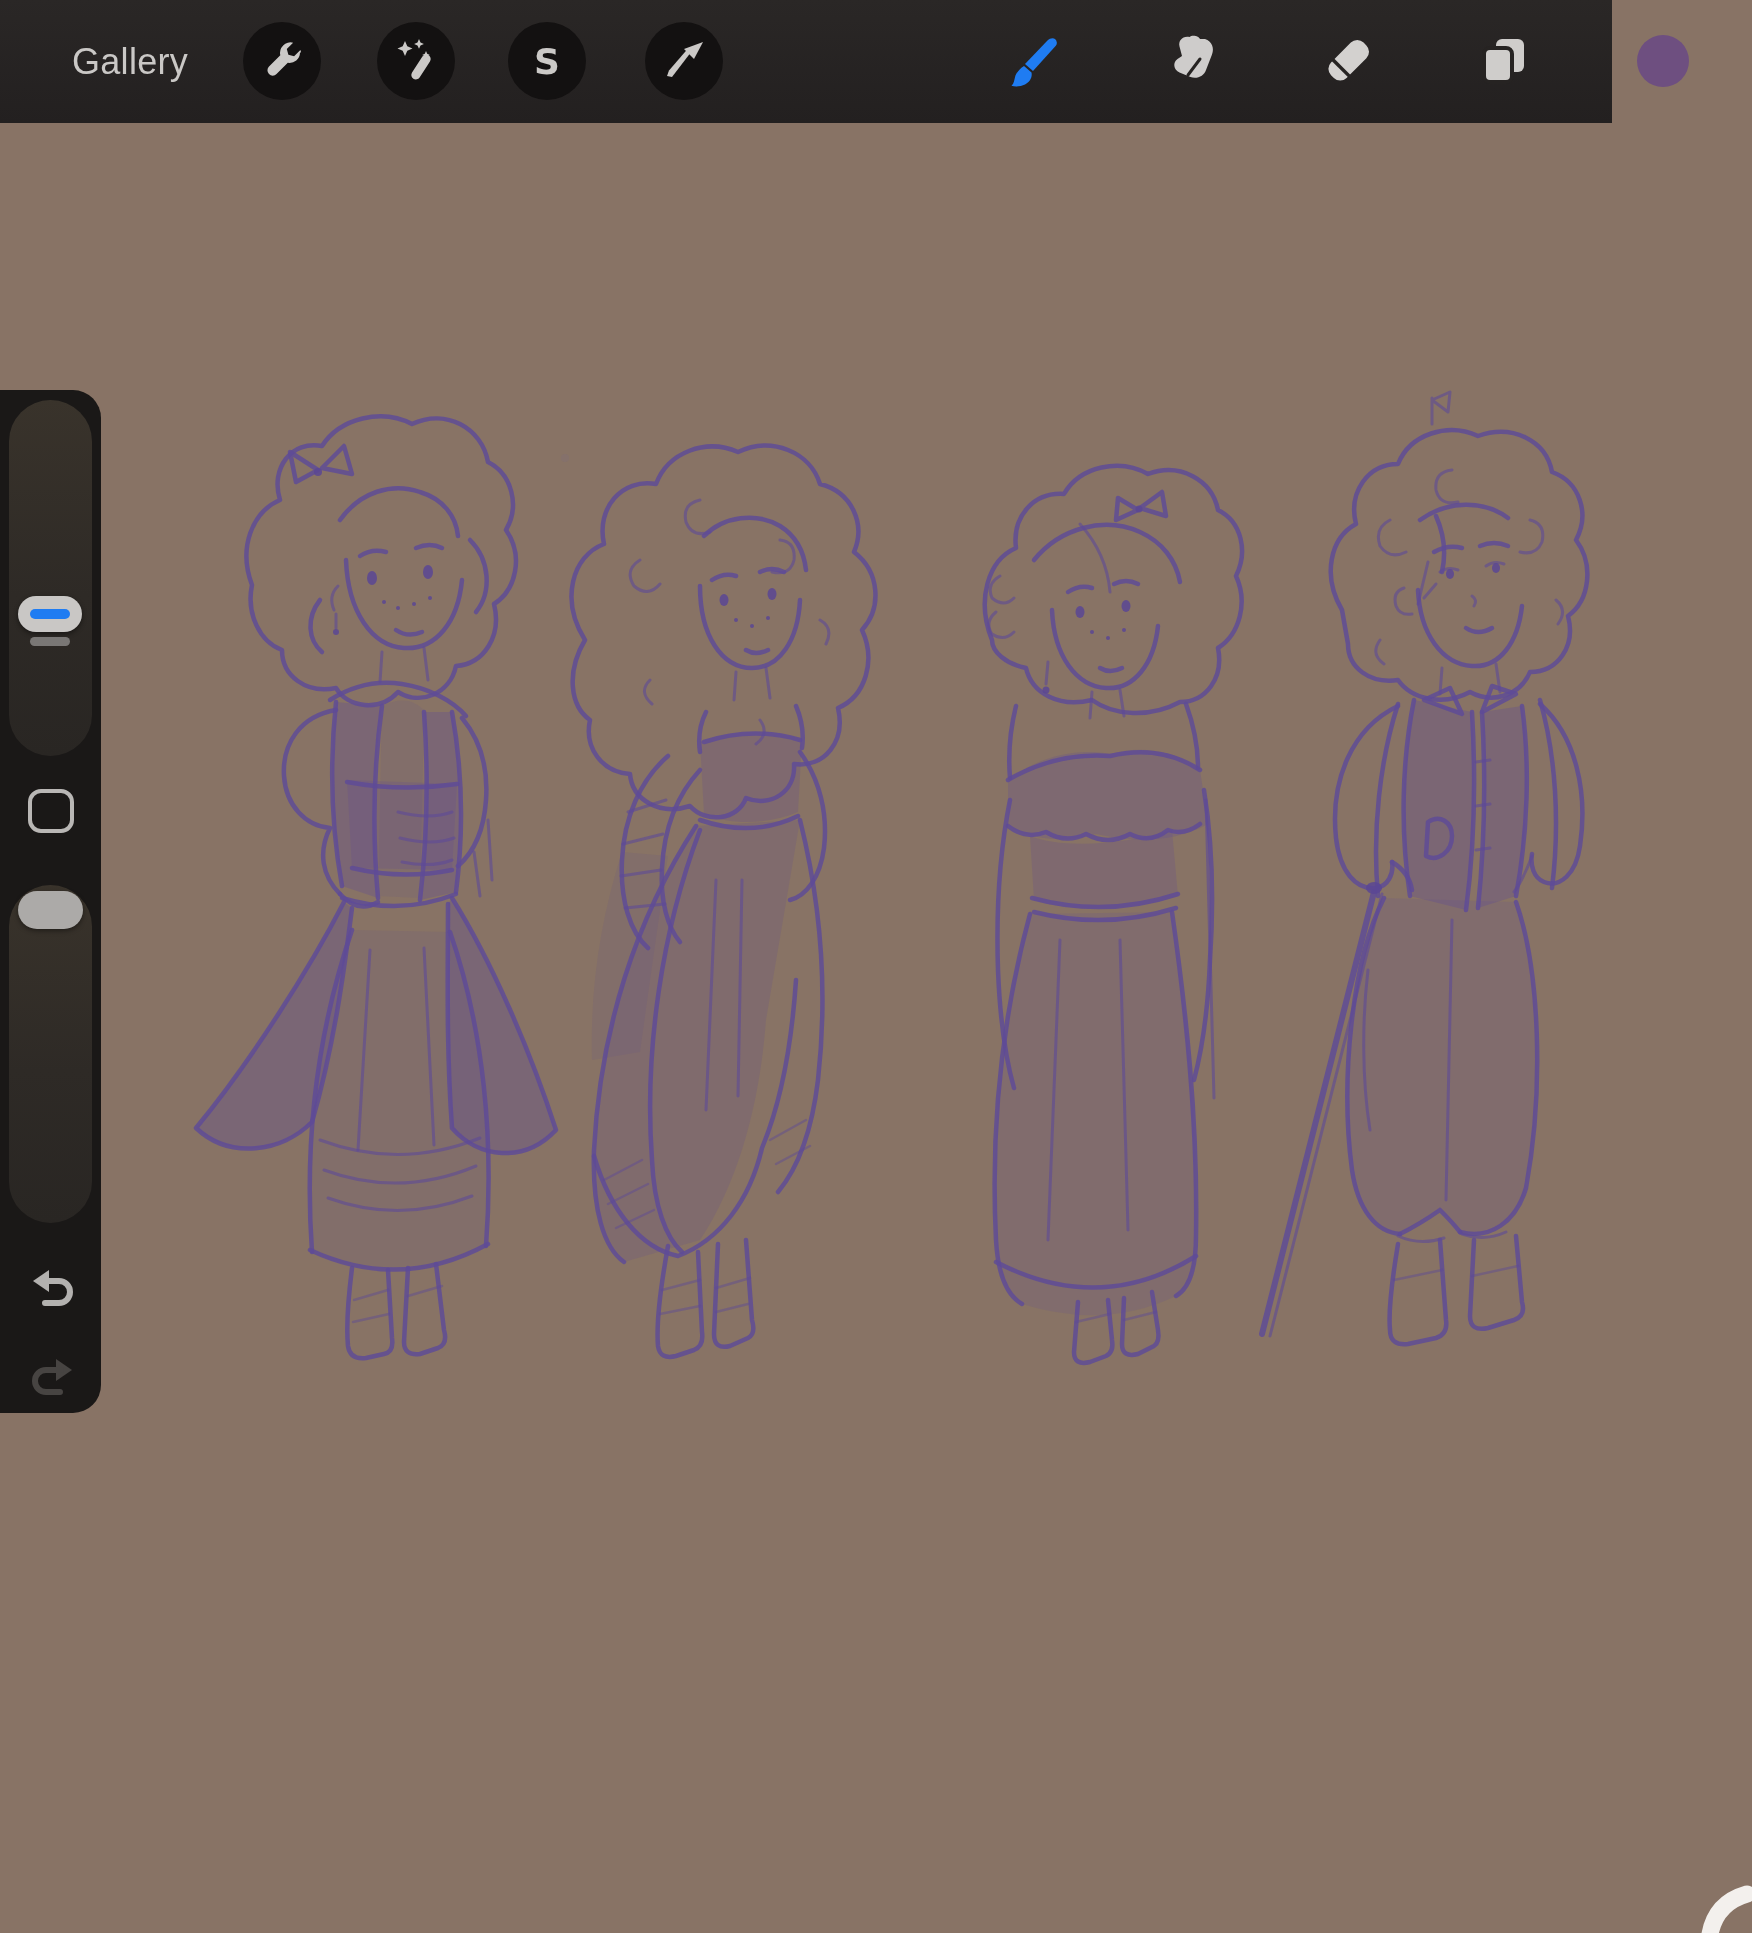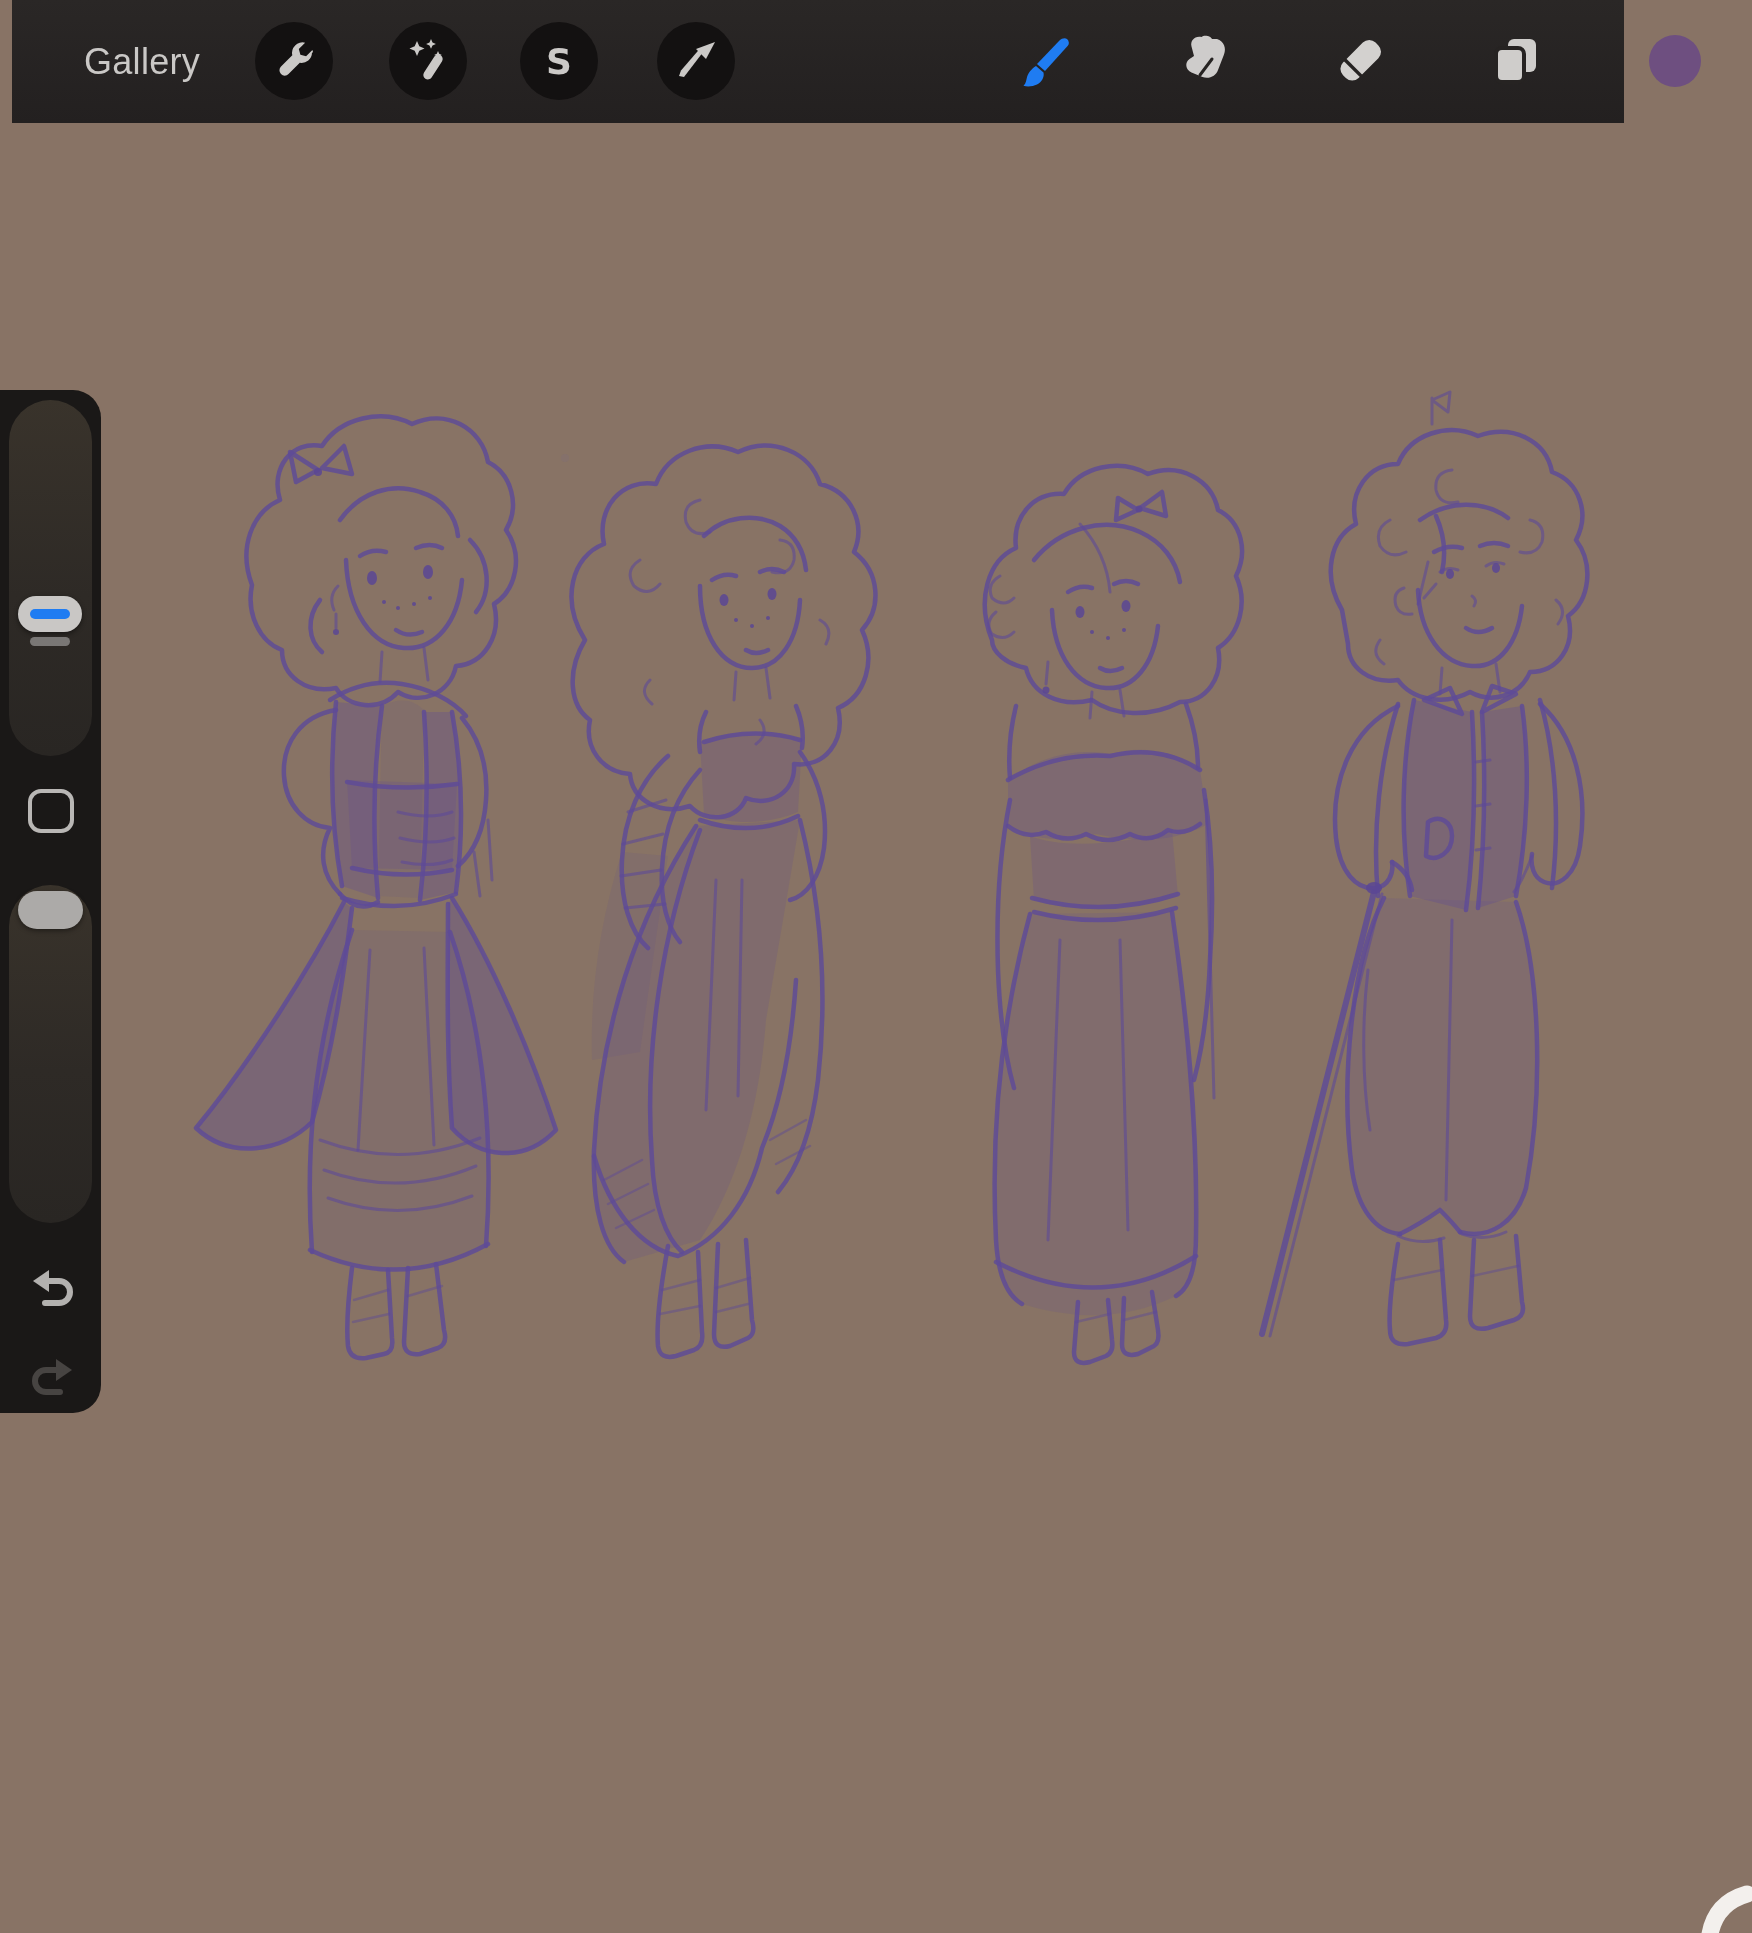--- a/index.html
+++ b/index.html
@@ -1,20 +1,20 @@
 <!DOCTYPE html>
 <html><head>
 <meta charset="utf-8">
 <style>
   html,body{margin:0;padding:0;width:1752px;height:1933px;overflow:hidden;
     background:#887365;font-family:"Liberation Sans",sans-serif;}
   .stage{position:relative;width:1752px;height:1933px;}
 
   
-  .topbar{position:absolute;left:12px;top:0;width:1612px;height:123px;
+  .topbar{position:absolute;left:0;top:0;width:1612px;height:123px;
     background:linear-gradient(#2a2726,#232020);z-index:30;}
   .gallery-btn{position:absolute;left:72px;top:0;height:123px;display:flex;align-items:center;
     color:#cac8c6;font-size:36px;letter-spacing:.3px;cursor:default;}
   .tool-circle{position:absolute;top:22px;width:78px;height:78px;border-radius:50%;
     background:#131111;display:flex;align-items:center;justify-content:center;}
   .flat-tool{position:absolute;top:22px;width:78px;height:78px;display:flex;
     align-items:center;justify-content:center;}
   .glyph{width:48px;height:48px;}
   .glyph-big{width:56px;height:56px;}
 

